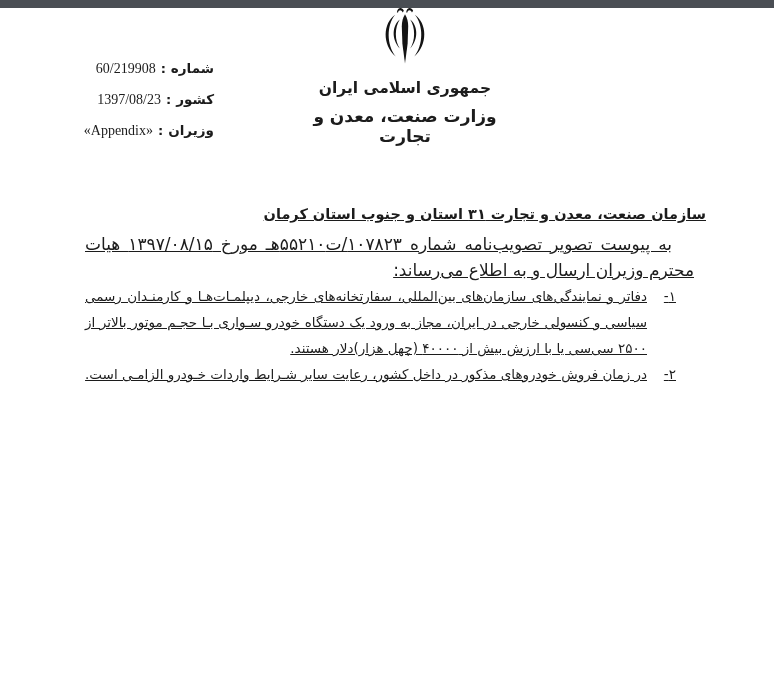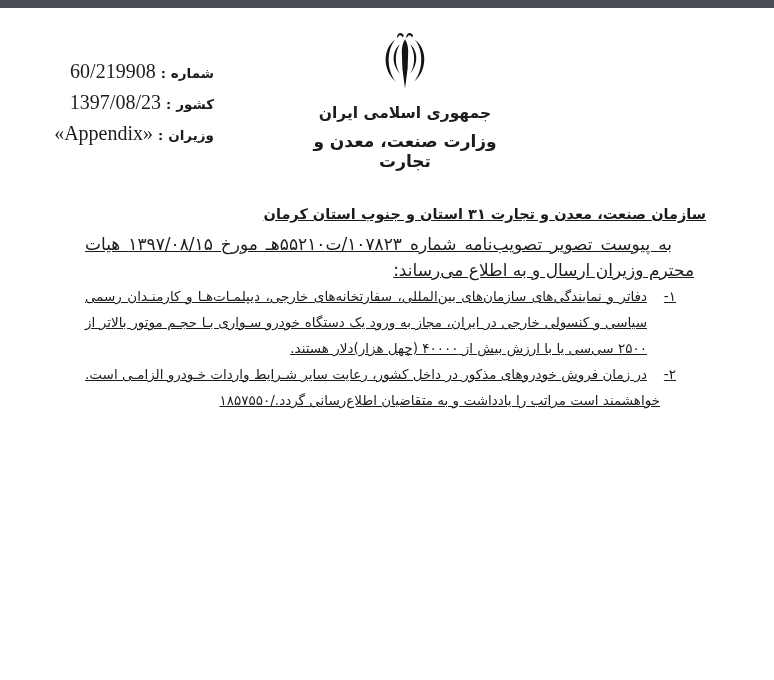--- a/index.html
+++ b/index.html
@@ -7,24 +7,24 @@
     width:774px;height:680px;background:#ffffff;overflow:hidden;position:relative;
     font-family:"DejaVu Sans","Liberation Sans",sans-serif;color:#1c1c1c;
   }
   .topbar{position:absolute;top:0;left:0;width:774px;height:8px;background:#4a4e54;}
 
   
   .meta{position:absolute;top:60px;left:58px;width:156px;direction:rtl;}
   .meta-row{display:flex;direction:rtl;align-items:baseline;height:31px;justify-content:flex-start;}
   .meta-label{font-weight:bold;font-size:13.5px;white-space:nowrap;}
   .meta-colon{margin:0 5px;font-weight:bold;font-size:13px;}
-  .meta-value{direction:ltr;unicode-bidi:embed;font-family:"Liberation Serif","DejaVu Serif",serif;font-size:20px;white-space:nowrap;}
+  .meta-value{direction:ltr;unicode-bidi:embed;font-family:"Liberation Serif","DejaVu Serif",serif;font-size:14px;white-space:nowrap;}
 
   
-  .emblem-block{position:absolute;top:30px;left:312px;width:186px;text-align:center;}
+  .emblem-block{position:absolute;top:5px;left:312px;width:186px;text-align:center;}
   .emblem-svg{display:inline-block;}
   .rep-line{font-size:15.5px;font-weight:bold;margin-top:4px;letter-spacing:0.5px;}
   .min-line{font-size:17px;font-weight:bold;margin-top:9px;letter-spacing:0.5px;}
 
   
   .letter{position:absolute;top:203px;right:68px;left:85px;direction:rtl;text-align:right;text-decoration:underline;}
   .recipient{font-weight:bold;font-size:14.5px;line-height:22px;}
   .salutation{font-weight:bold;font-size:13.5px;margin-top:29px;line-height:22px;}
   .intro{font-size:17px;line-height:26px;text-align:justify;text-indent:22px;margin:6px 12px 0 0;}
   .list{margin-top:0;padding-right:30px;}
@@ -84,14 +84,13 @@
   <div class="list">
     <div class="list-item">
       <span class="list-marker">۱-</span>
       <p class="list-text">دفاتر و نمایندگی‌های سازمان‌های بین‌المللی، سفارتخانه‌های خارجی، دیپلمـات‌هـا و کارمنـدان رسمی سیاسی و کنسولی خارجی در ایران، مجاز به ورود یک دستگاه خودرو سـواری بـا حجـم موتور بالاتر از ۲۵۰۰ سی‌سی یا با ارزش بیش از ۴۰۰۰۰ (چهل هزار)دلار هستند.</p>
     </div>
     <div class="list-item">
       <span class="list-marker">۲-</span>
       <p class="list-text">در زمان فروش خودروهای مذکور در داخل کشور، رعایت سایر شـرایط واردات خـودرو الزامـی است.</p>
     </div>
   </div>
-  <p class="closing">خواهشمند است مراتب را یادداشت و به متقاضیان اطلاع‌رسانی گردد./۱۸۵۷۵۵۰</p>
 </div>
 
 </body></html>

